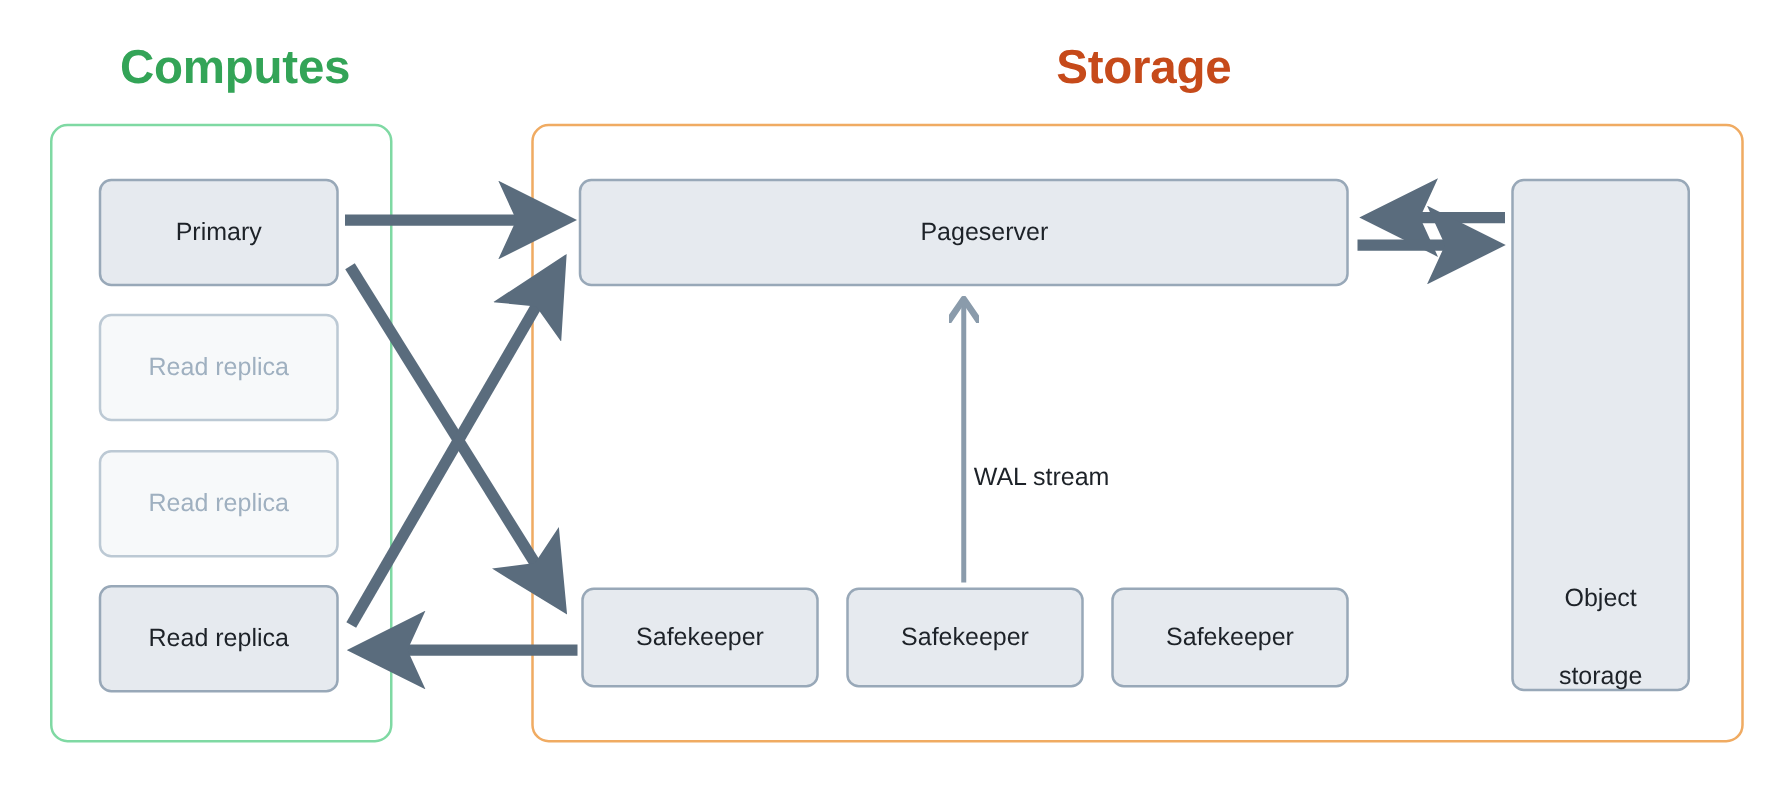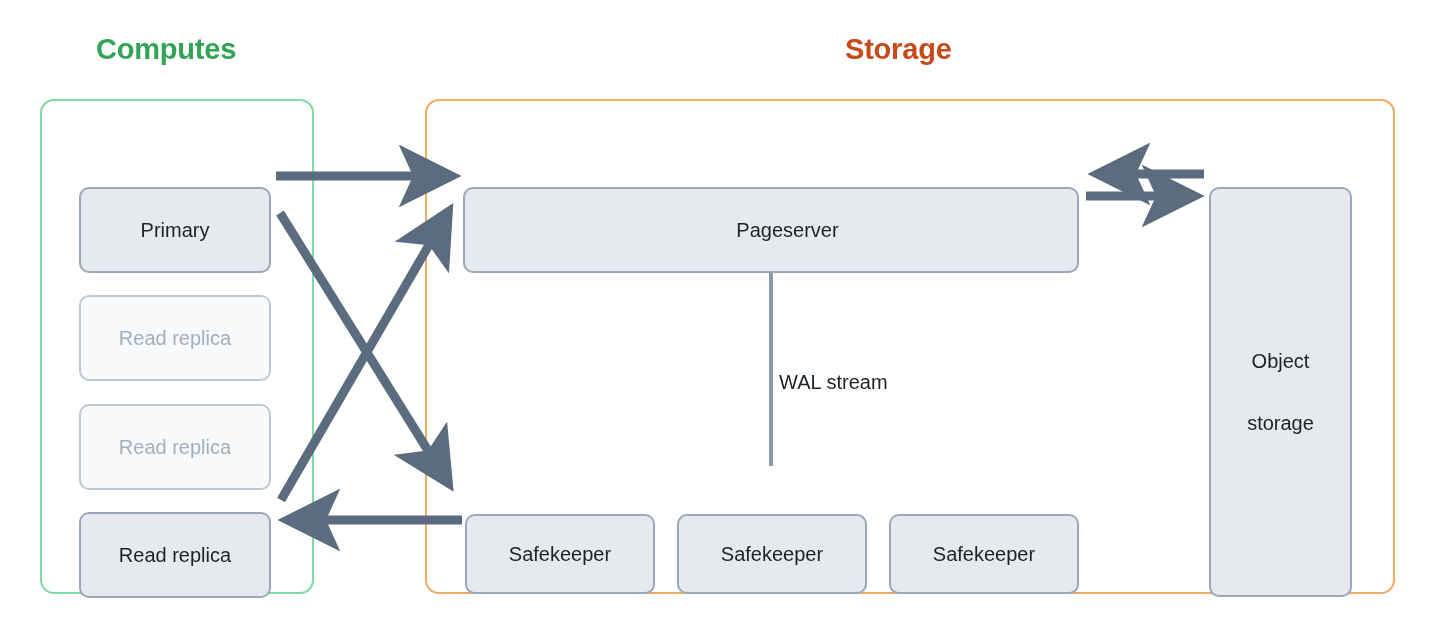--- a/index.html
+++ b/index.html
@@ -17,21 +17,21 @@
     position: relative;
     width: 1432px;
     height: 634px;
     background: #ffffff;
     overflow: hidden;
   }
 
   
   .group-title {
     position: absolute;
-    font-size: 29px;
+    font-size: 38px;
     font-weight: bold;
     letter-spacing: -0.2px;
     white-space: nowrap;
     text-align: center;
   }
   #computes-title { left: 96px;  top: 33px;  color: #33a457; }
   #storage-title  { left: 845px; top: 33px;  color: #c64a1a; }
 
   
   .group-box {
@@ -57,40 +57,39 @@
     border: 2px solid #98a8b8;
     border-radius: 10px;
     background: #e6eaef;
     color: #1d2228;
     font-size: 20px;
     display: flex;
     align-items: center;
     justify-content: center;
     text-align: center;
     line-height: 1.9;
-    margin-top: 44px;
   }
   .node.dim {
     background: #f7f9fa;
     border-color: #bcc9d4;
     color: #9fb0c0;
   }
 
   
   #node-primary        { left: 79px; top: 143px; width: 192px; height: 86px; }
   #node-read-replica-1 { left: 79px; top: 251px; width: 192px; height: 86px; }
   #node-read-replica-2 { left: 79px; top: 360px; width: 192px; height: 86px; }
   #node-read-replica-3 { left: 79px; top: 468px; width: 192px; height: 86px; }
 
   
   #node-pageserver     { left: 463px; top: 143px; width: 616px; height: 86px; padding-left: 33px; }
   #node-object-storage {
     left: 1209px; top: 143px; width: 143px; height: 410px;
     flex-direction: column;
-    justify-content: center;
+    justify-content: flex-end;
     line-height: 1.0;
   }
   #node-object-storage .line-1 { margin-bottom: 42px; }
 
   #node-safekeeper-1 { left: 465px; top: 470px; width: 190px; height: 80px; }
   #node-safekeeper-2 { left: 677px; top: 470px; width: 190px; height: 80px; }
   #node-safekeeper-3 { left: 889px; top: 470px; width: 190px; height: 80px; }
 
   
   #wal-label {

